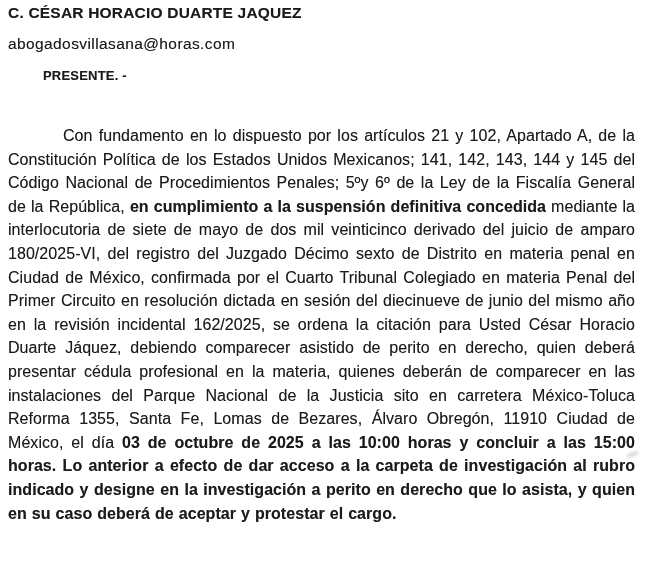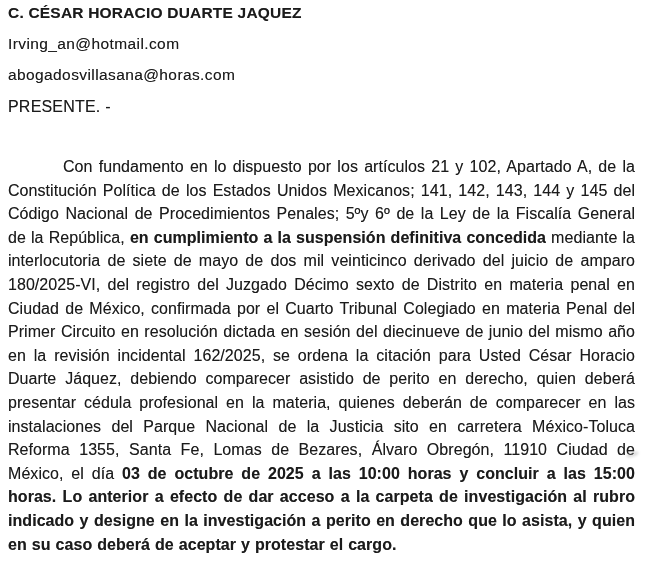--- a/index.html
+++ b/index.html
@@ -36,25 +36,26 @@
     margin: 0;
   }
   .email {
     font-size: 15.5px;
     font-weight: normal;
     letter-spacing: 0.4px;
     line-height: 18px;
     margin-top: 13px;
   }
   .salutation {
-    font-size: 16px;
-    font-weight: normal;
+    font-size: 13px;
+    font-weight: bold;
     letter-spacing: 0.2px;
     line-height: 18px;
     margin-top: 14px;
+    margin-left: 35px;
   }
   .body-text {
     margin: 39px 0 0 0;
     font-size: 16px;
     line-height: 23.6px;
     text-align: justify;
     text-indent: 55px;
     letter-spacing: 0.05px;
     word-spacing: 0.5px;
   }
@@ -74,21 +75,20 @@
     text-shadow: none;
   }
 </style>
 </head>
 <body>
 
 <div class="page">
 
   <div class="recipient-name">C. CÉSAR HORACIO DUARTE JAQUEZ</div>
 
-  <div class="email">Irving_an@hotmail.com</div>
 
   <div class="email">abogadosvillasana@horas.com</div>
 
   <div class="salutation">PRESENTE. -</div>
 
   <p class="body-text"><span>Con fundamento en lo dispuesto por los artículos 21 y 102, Apartado A,  de la Constitución Política de los Estados Unidos Mexicanos; 141, 142, 143, 144 y 145 del Código Nacional de Procedimientos Penales; 5ºy 6º de la  Ley de la Fiscalía General de la República, </span><span class="bold">en cumplimiento a la suspensión definitiva concedida</span><span> mediante la interlocutoria de siete de mayo de dos mil veinticinco derivado del juicio de amparo 180/2025-VI, del registro del  Juzgado Décimo sexto de Distrito en materia penal en Ciudad de México, confirmada por el Cuarto Tribunal Colegiado en materia Penal del Primer Circuito en resolución dictada en sesión del diecinueve de junio del mismo año en la revisión incidental 162/2025, se ordena la citación para Usted César Horacio Duarte Jáquez, debiendo comparecer asistido de perito en derecho, quien deberá presentar cédula profesional en la materia, quienes deberán de comparecer en las instalaciones del Parque Nacional de la Justicia sito en carretera México-Toluca Reforma 1355, Santa Fe, Lomas de Bezares, Álvaro Obregón, 11910 Ciudad de México, el día </span><span class="bold">03 de octubre de 2025 a las 10:00 horas y concluir a las 15:00 horas.  Lo anterior a efecto de dar acceso a la carpeta de investigación al rubro indicado y designe en la investigación a perito en derecho que lo asista, y quien en su caso deberá de aceptar y protestar el cargo.</span></p>
 
   <div class="scan-smudge"></div>
 
 </div>

